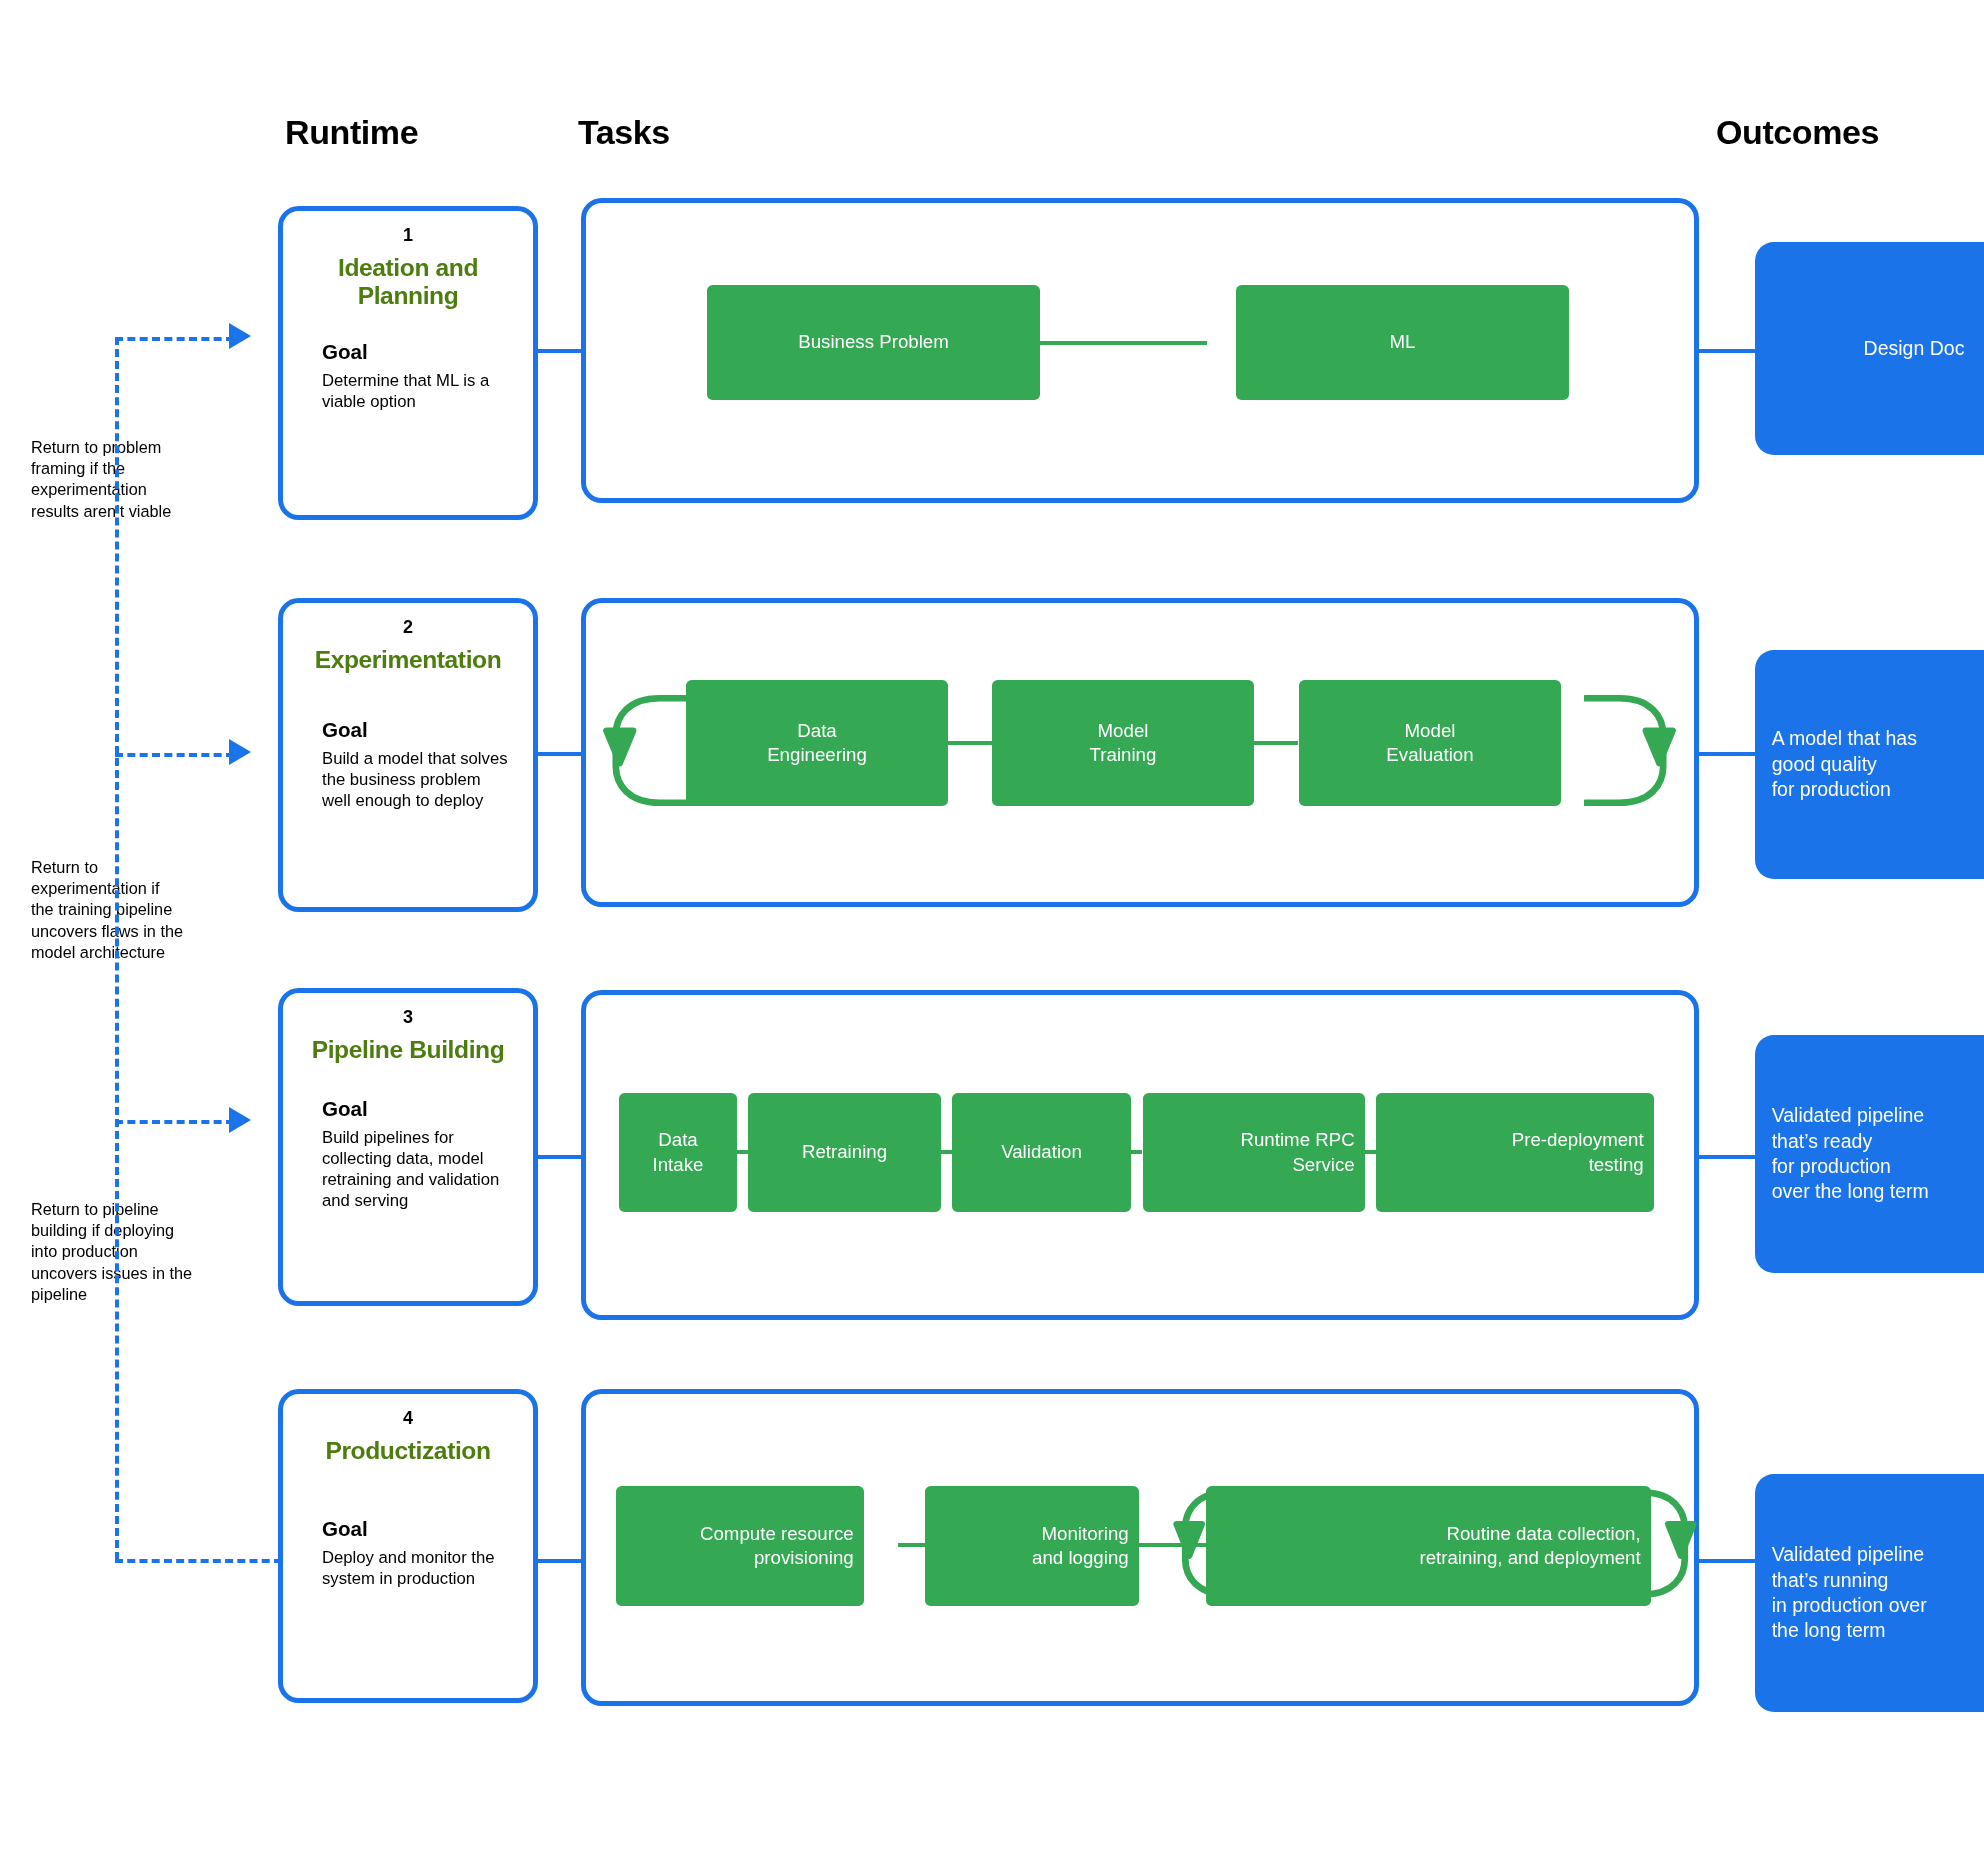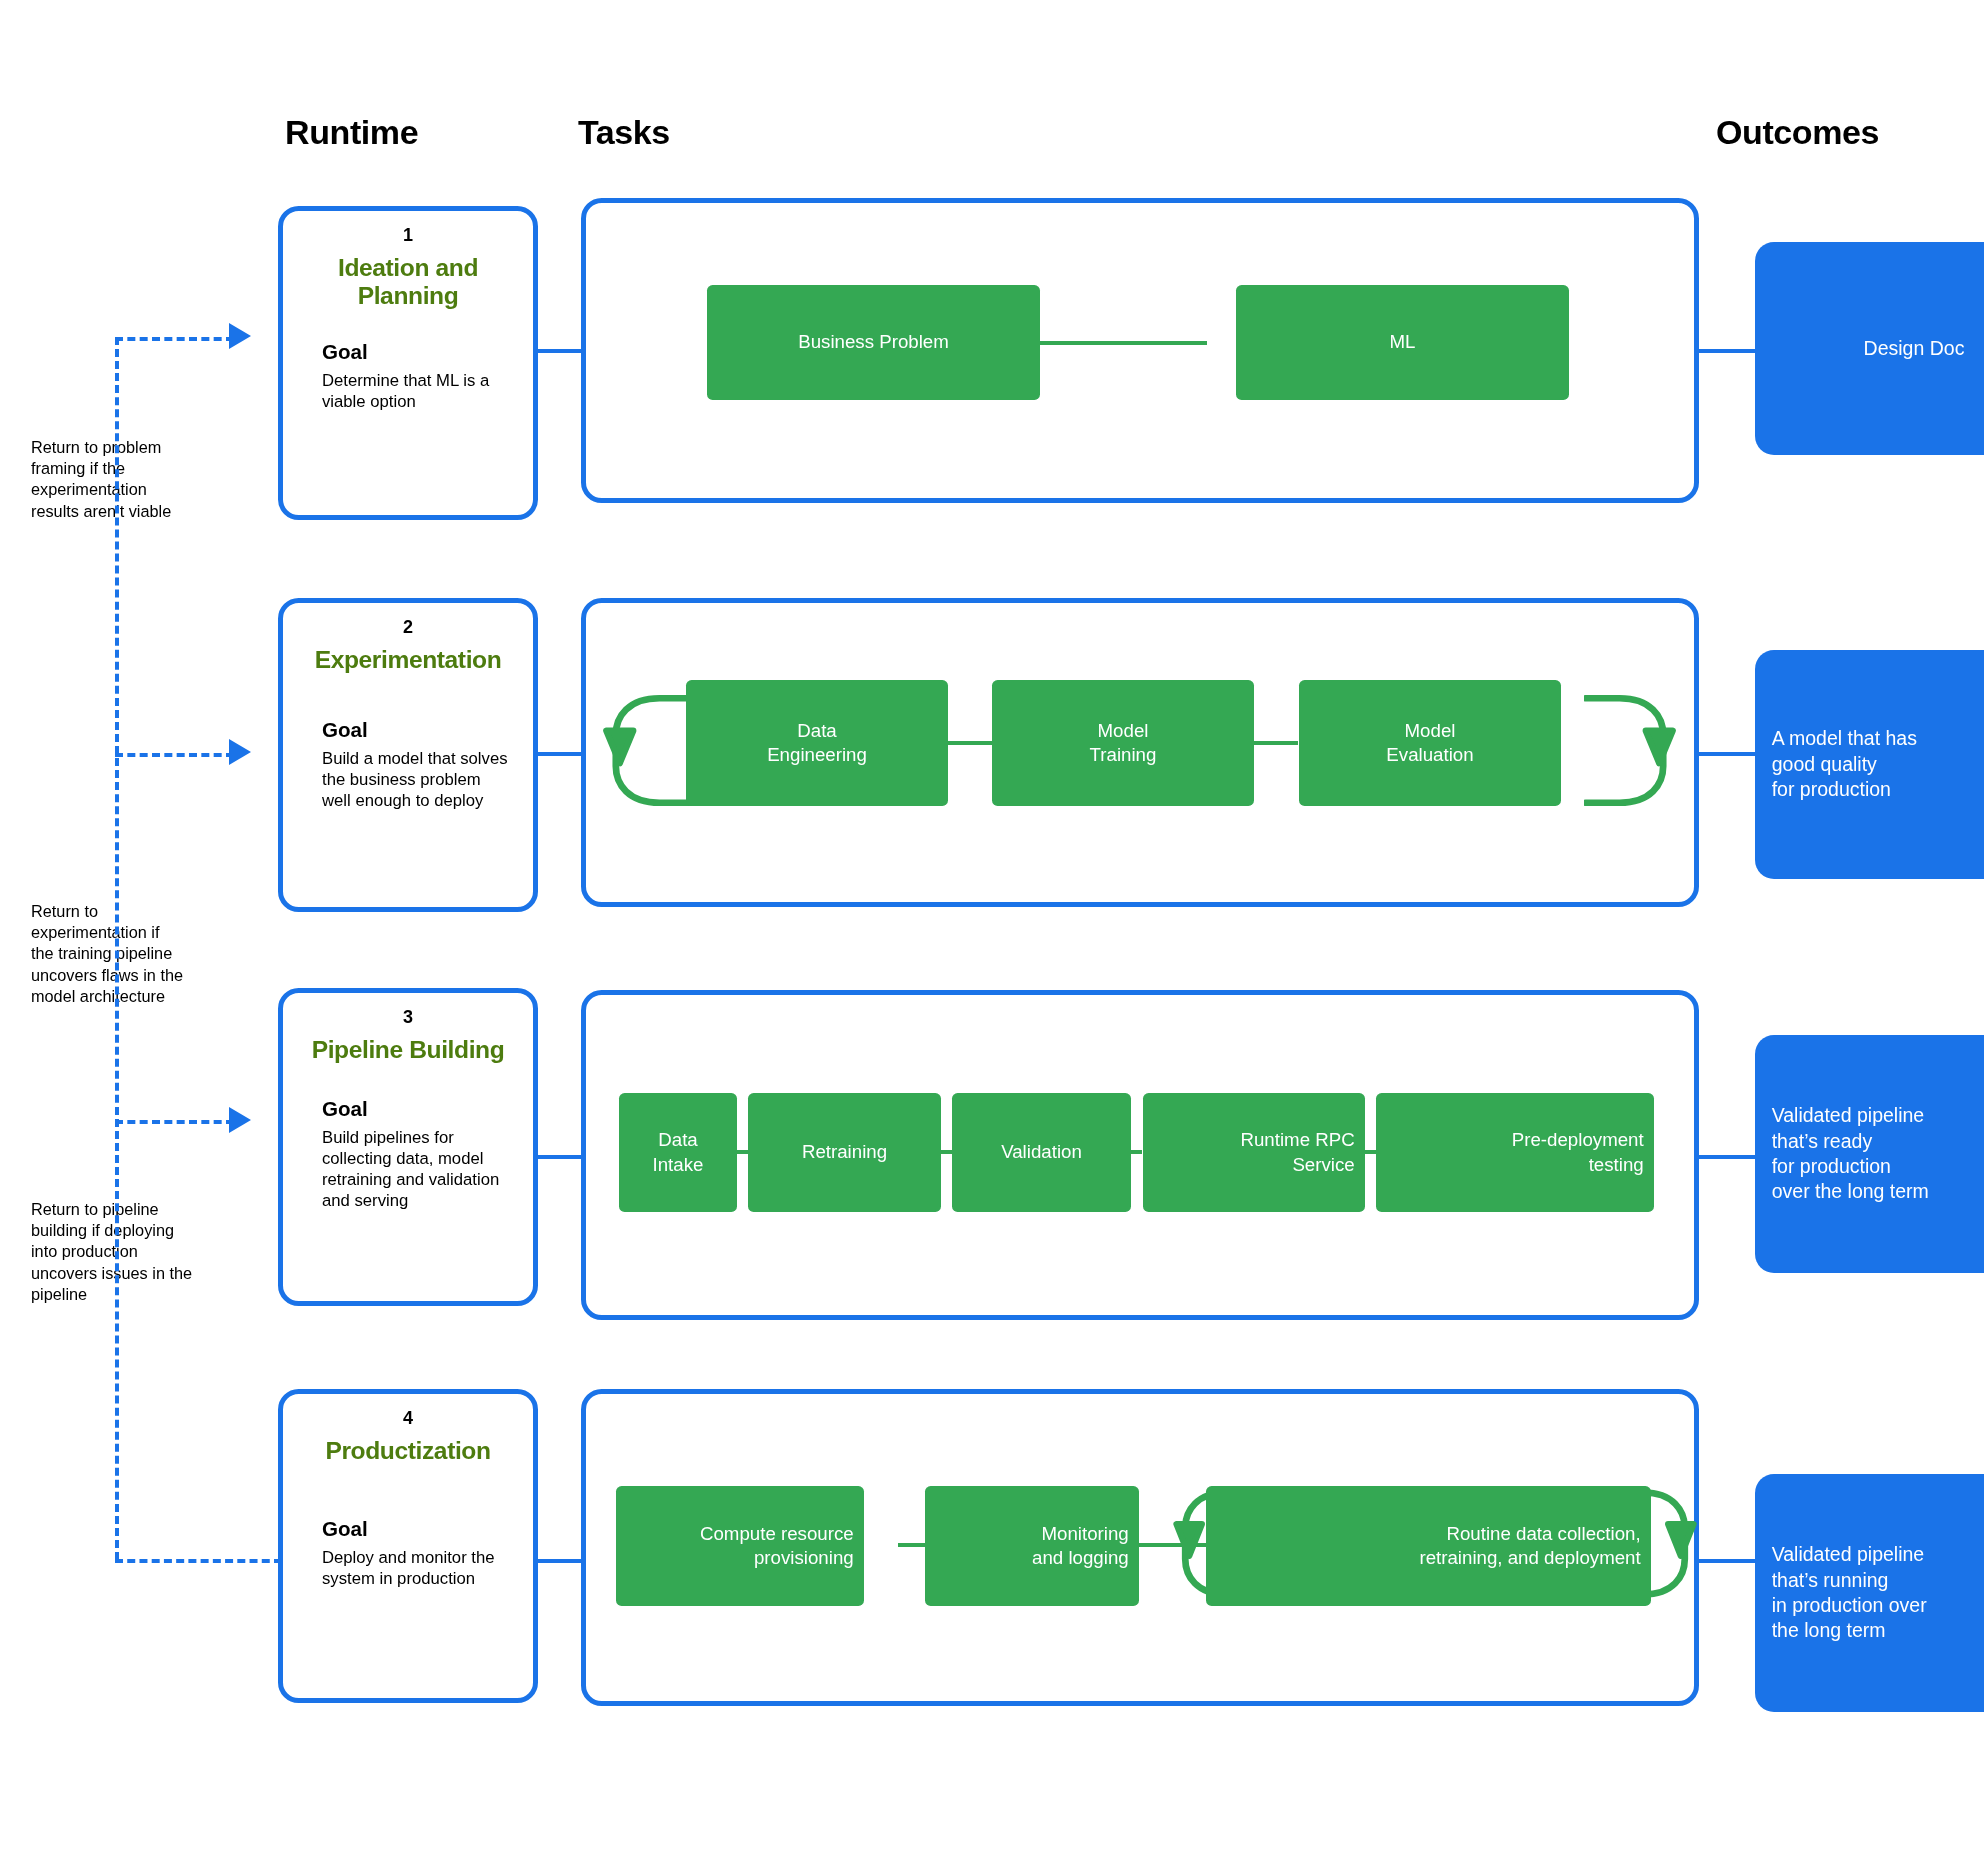--- a/index.html
+++ b/index.html
@@ -310,21 +310,21 @@
 
   <div class="dashh" style="left:115px;top:1120px;width:119px;"></div>
   <div class="arrowR" style="left:229px;top:1107px;"></div>
 
   <div class="dashh" style="left:115px;top:1559px;width:167px;"></div>
 
   <div class="note" style="left:31px;top:437px;width:227px;">Return to problem
 framing if the
 experimentation
 results aren’t viable</div>
-  <div class="note" style="left:31px;top:857px;width:237px;margin-top:44px;">Return to
+  <div class="note" style="left:31px;top:857px;width:237px;">Return to
 experimentation if
 the training pipeline
 uncovers flaws in the
 model architecture</div>
   <div class="note" style="left:31px;top:1199px;width:254px;">Return to pipeline
 building if deploying
 into production
 uncovers issues in the
 pipeline</div>
 

